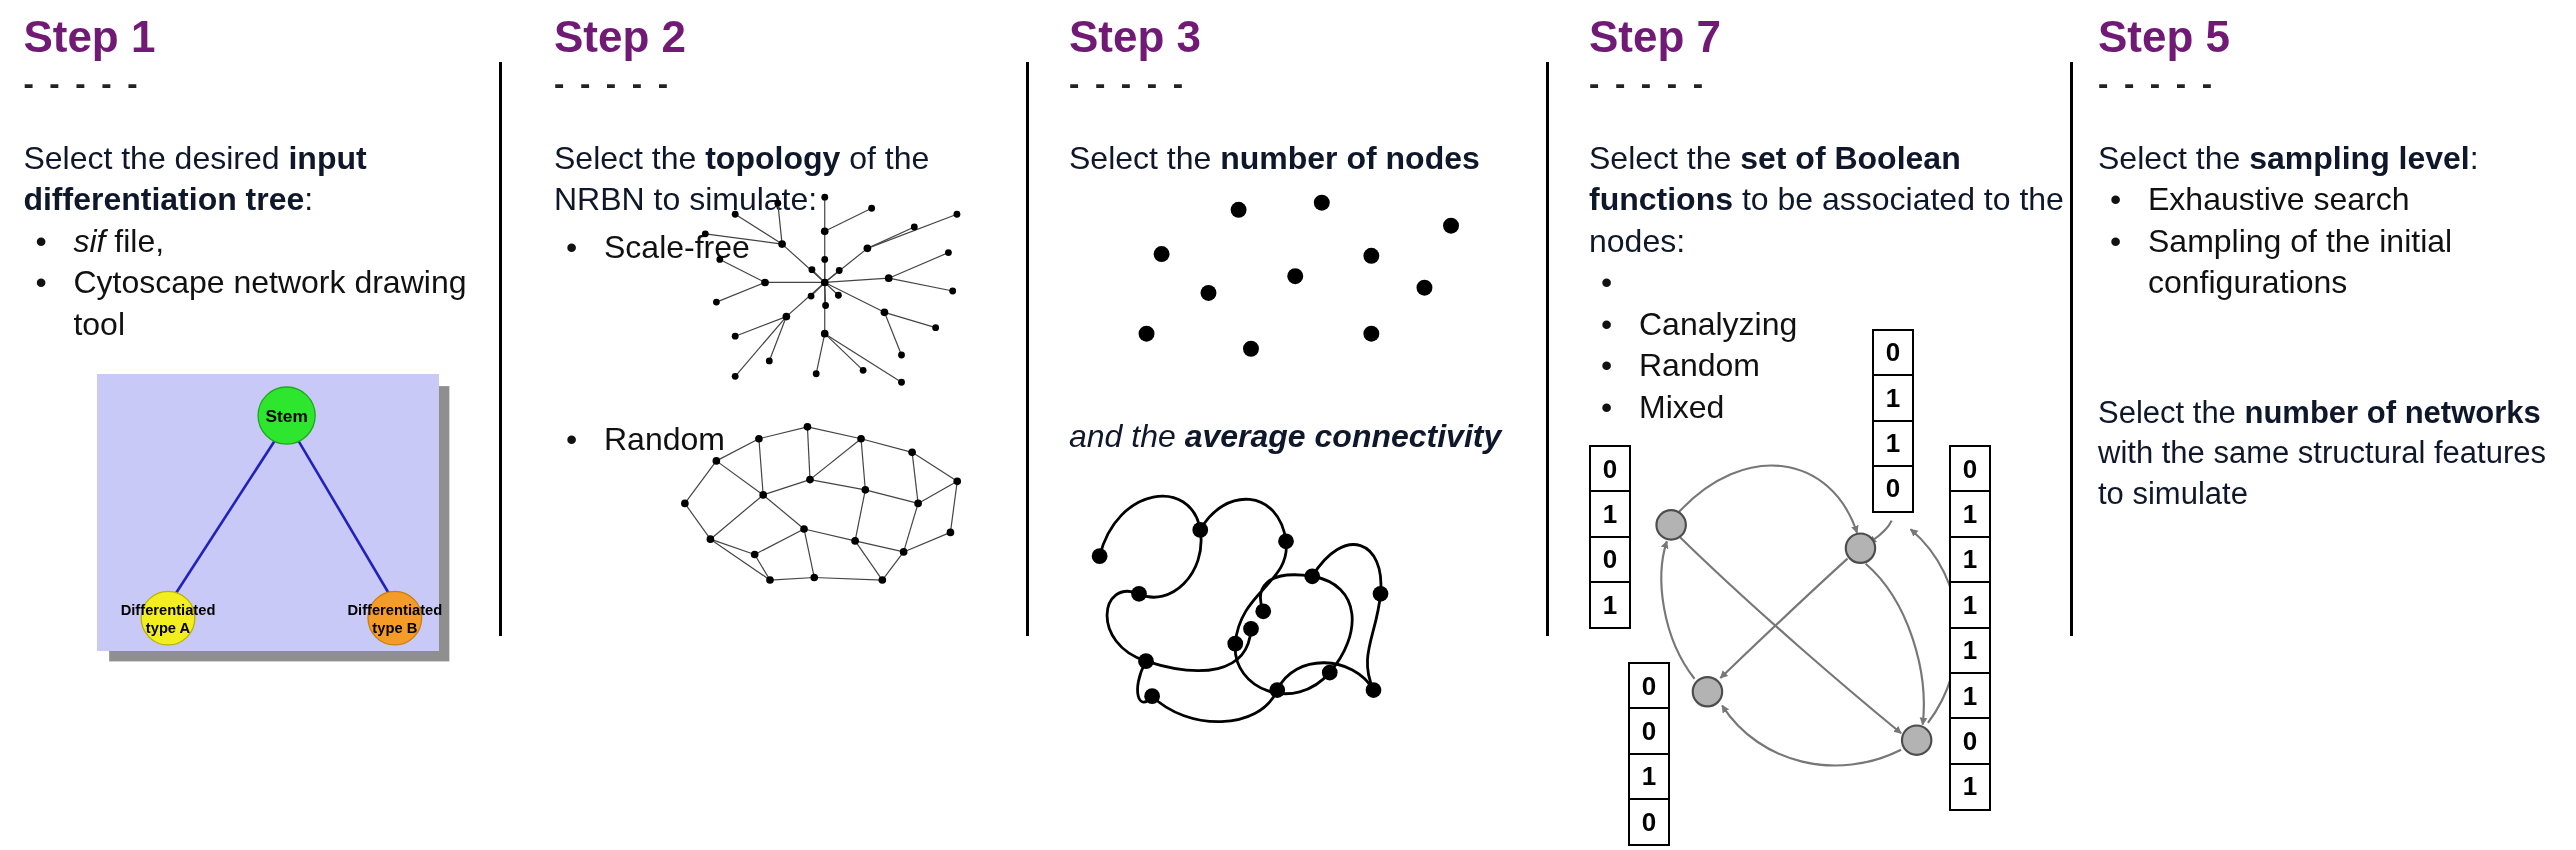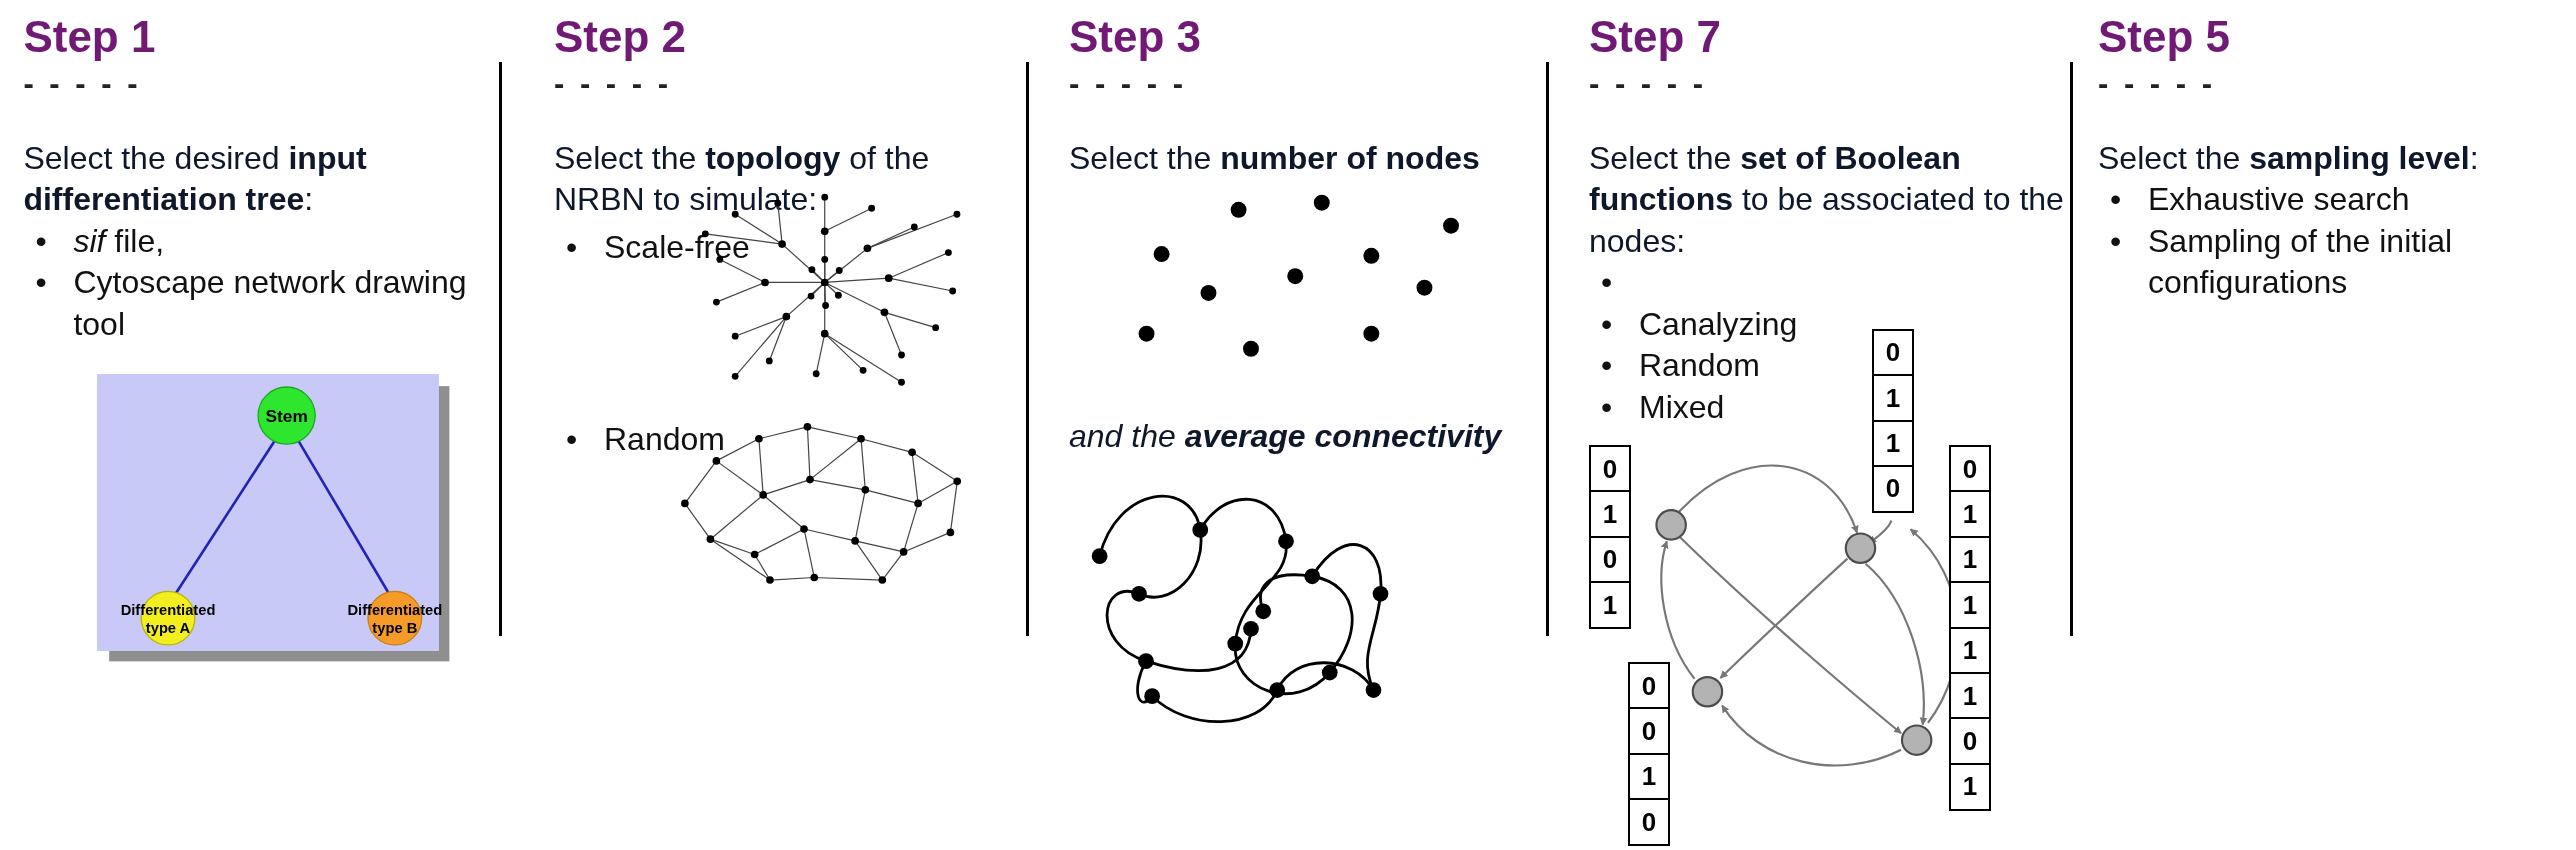--- a/index.html
+++ b/index.html
@@ -362,16 +362,17 @@
     <div class="dashes">- - - - -</div>
     <p class="para"><span>Select the </span><span class="b">sampling level</span><span>:</span></p>
     <div class="bullet">
       <span class="marker">•</span>
       <span class="btext">Exhaustive search</span>
     </div>
     <div class="bullet">
       <span class="marker">•</span>
       <span class="btext">Sampling of the initial configurations</span>
     </div>
+    <p class="para nomt" style="position:absolute; left:0; top:381px; width:478px; font-size:31px;"><span>Select the </span><span class="b">number of networks</span><span> with the same structural features to simulate</span></p>
   </section>
 
 </div>
 
 
 </body></html>

